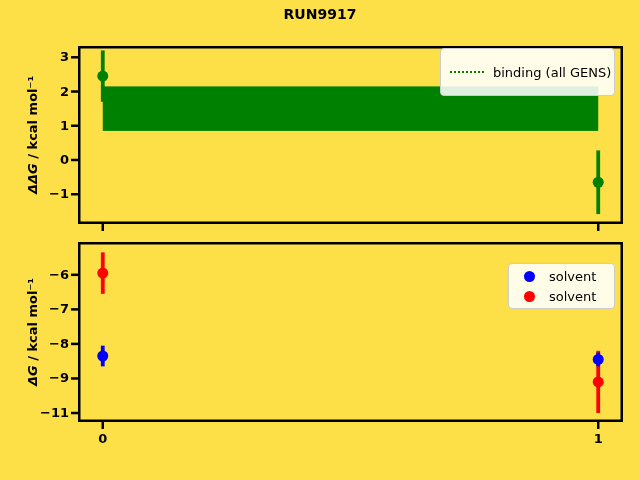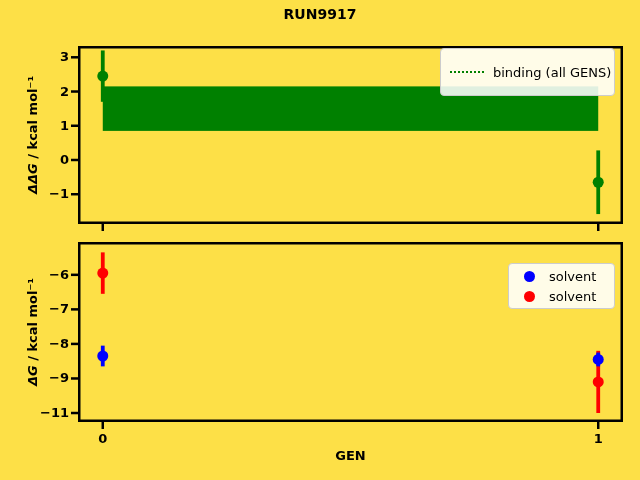--- a/index.html
+++ b/index.html
@@ -106,21 +106,20 @@
         <line x1="-7" x2="0" y1="67.37044145873321" y2="67.37044145873321" stroke="#000" stroke-width="2.5"></line>
         <line x1="-7" x2="0" y1="101.91938579654511" y2="101.91938579654511" stroke="#000" stroke-width="2.5"></line>
         <line x1="-7" x2="0" y1="136.46833013435702" y2="136.46833013435702" stroke="#000" stroke-width="2.5"></line>
         <line x1="-7" x2="0" y1="171.0172744721689" y2="171.0172744721689" stroke="#000" stroke-width="2.5"></line>
         <line x1="24.772727272727273" x2="24.772727272727273" y1="180" y2="187" stroke="#000" stroke-width="2.5"></line>
         <line x1="520.2272727272726" x2="520.2272727272726" y1="180" y2="187" stroke="#000" stroke-width="2.5"></line>
       </svg>
     <div class="ylabel">
       <span class="mvar">ΔG</span><span> / kcal mol⁻¹</span>
     </div>
-    <div class="xlabel">GEN</div>
   <div class="ytick" style="top: 23.8215px;">−6</div>
       <div class="ytick" style="top: 58.3704px;">−7</div>
       <div class="ytick" style="top: 92.9194px;">−8</div>
       <div class="ytick" style="top: 127.468px;">−9</div>
       <div class="ytick" style="top: 162.017px;">−11</div>
       <div class="xtick" style="left: 12.7727px; top: 189px;">0</div>
       <div class="xtick" style="left: 508.227px; top: 189px;">1</div>
     </div>
 
   <div class="legend legend-bot">

